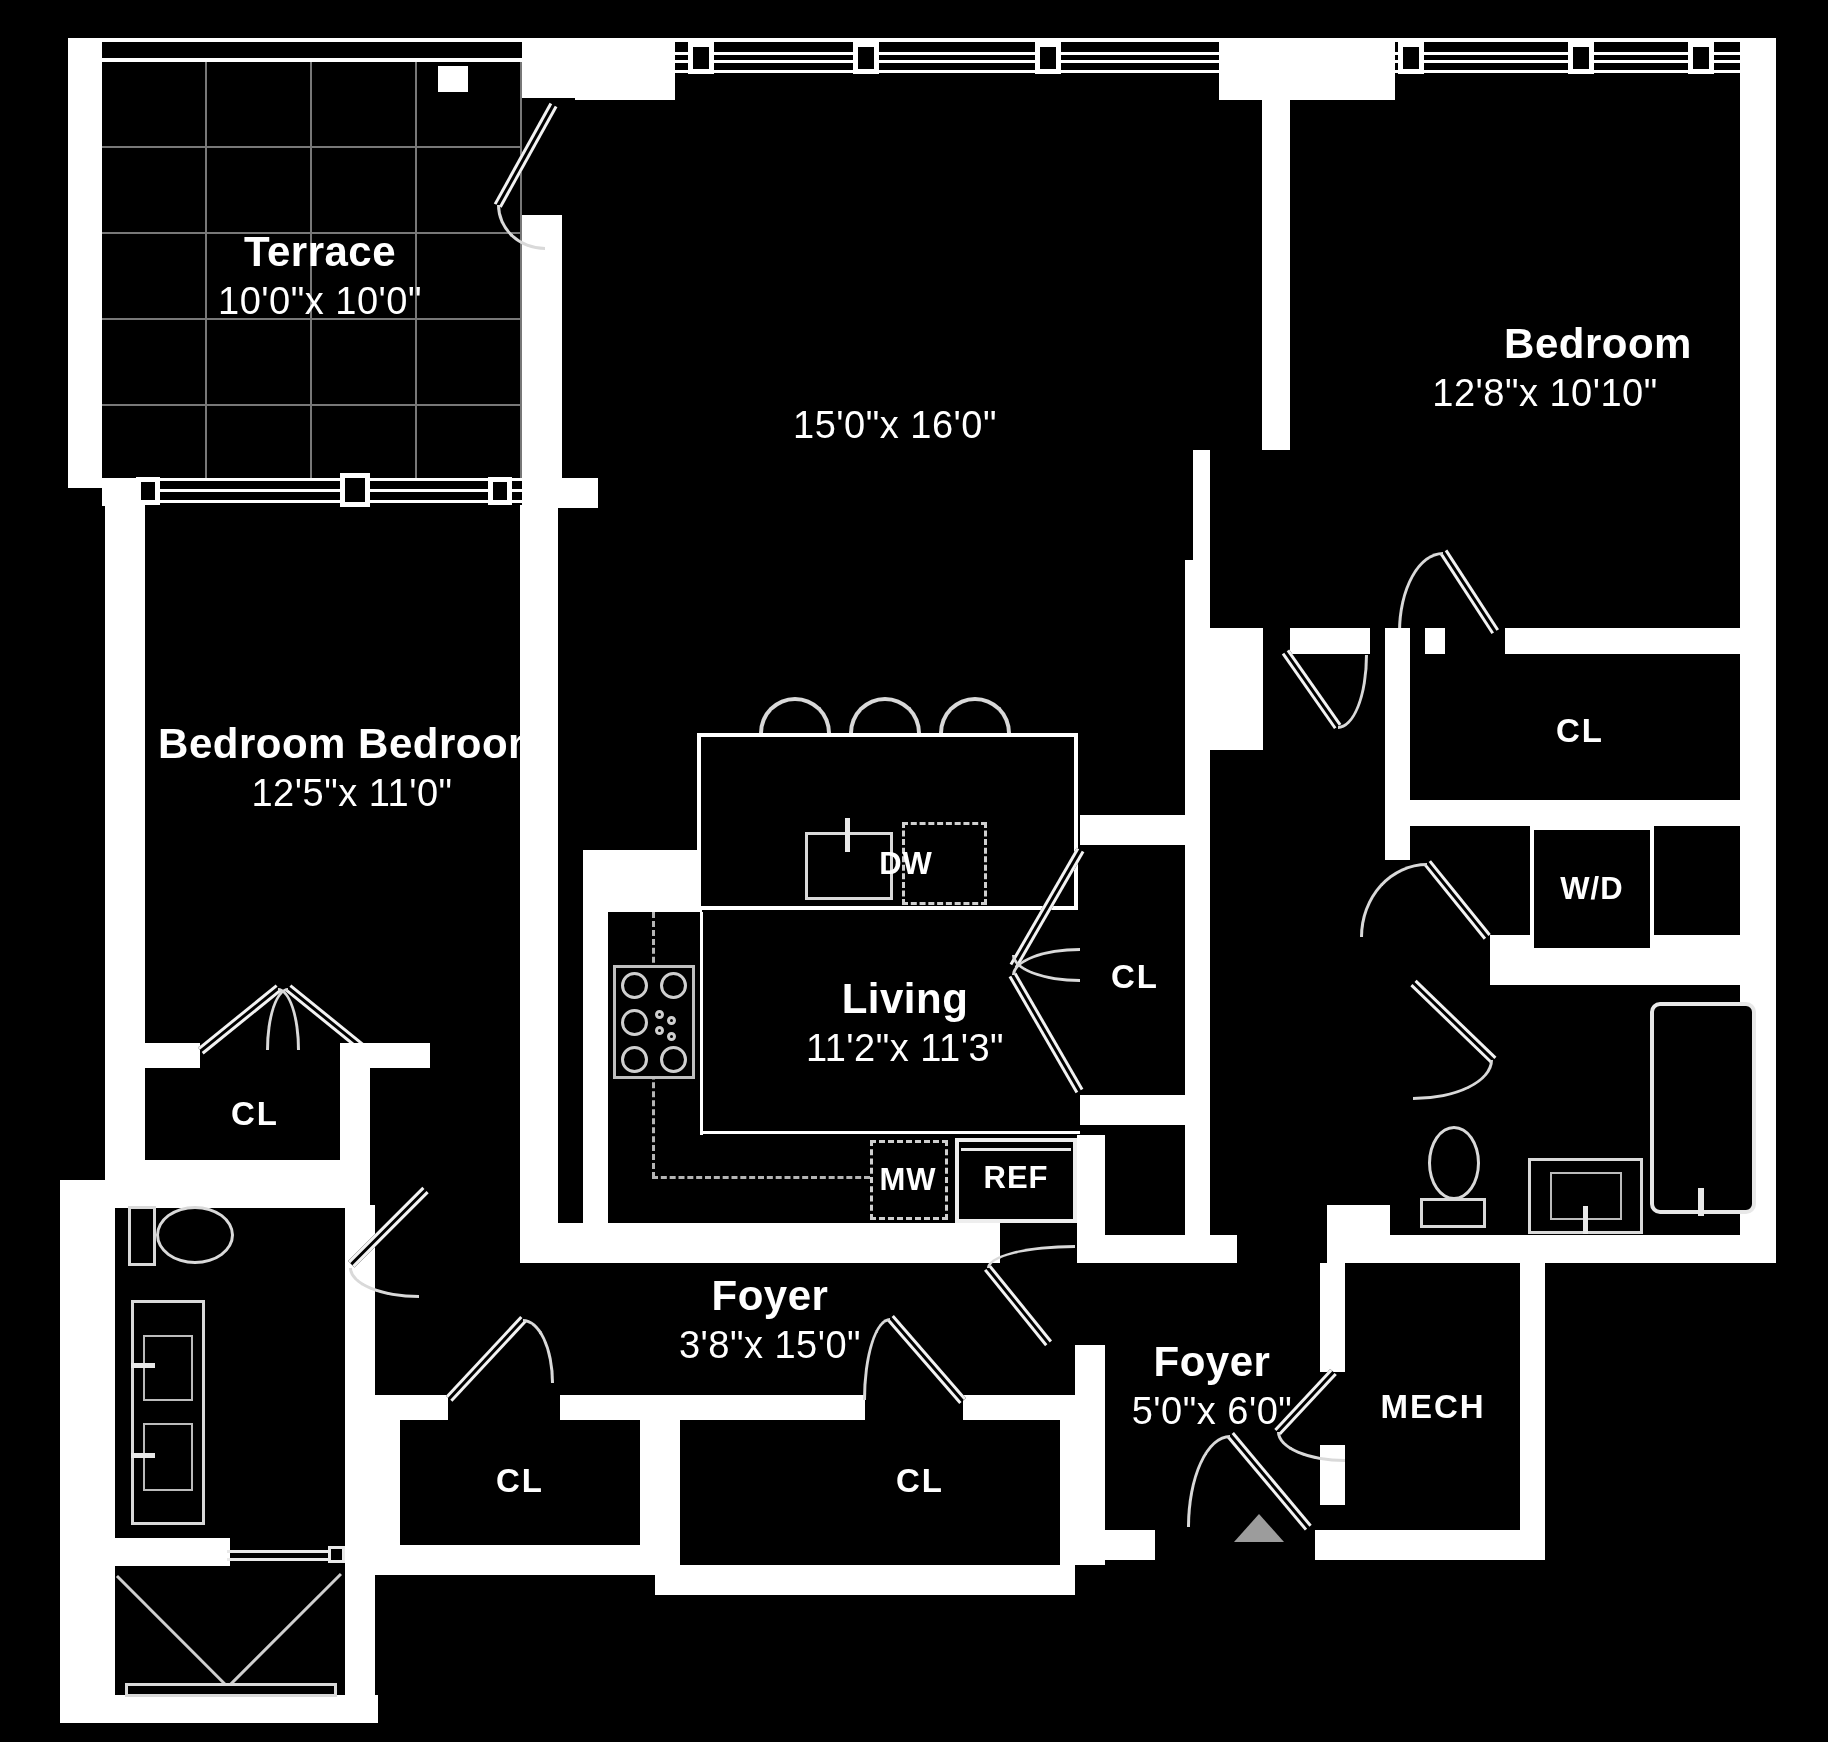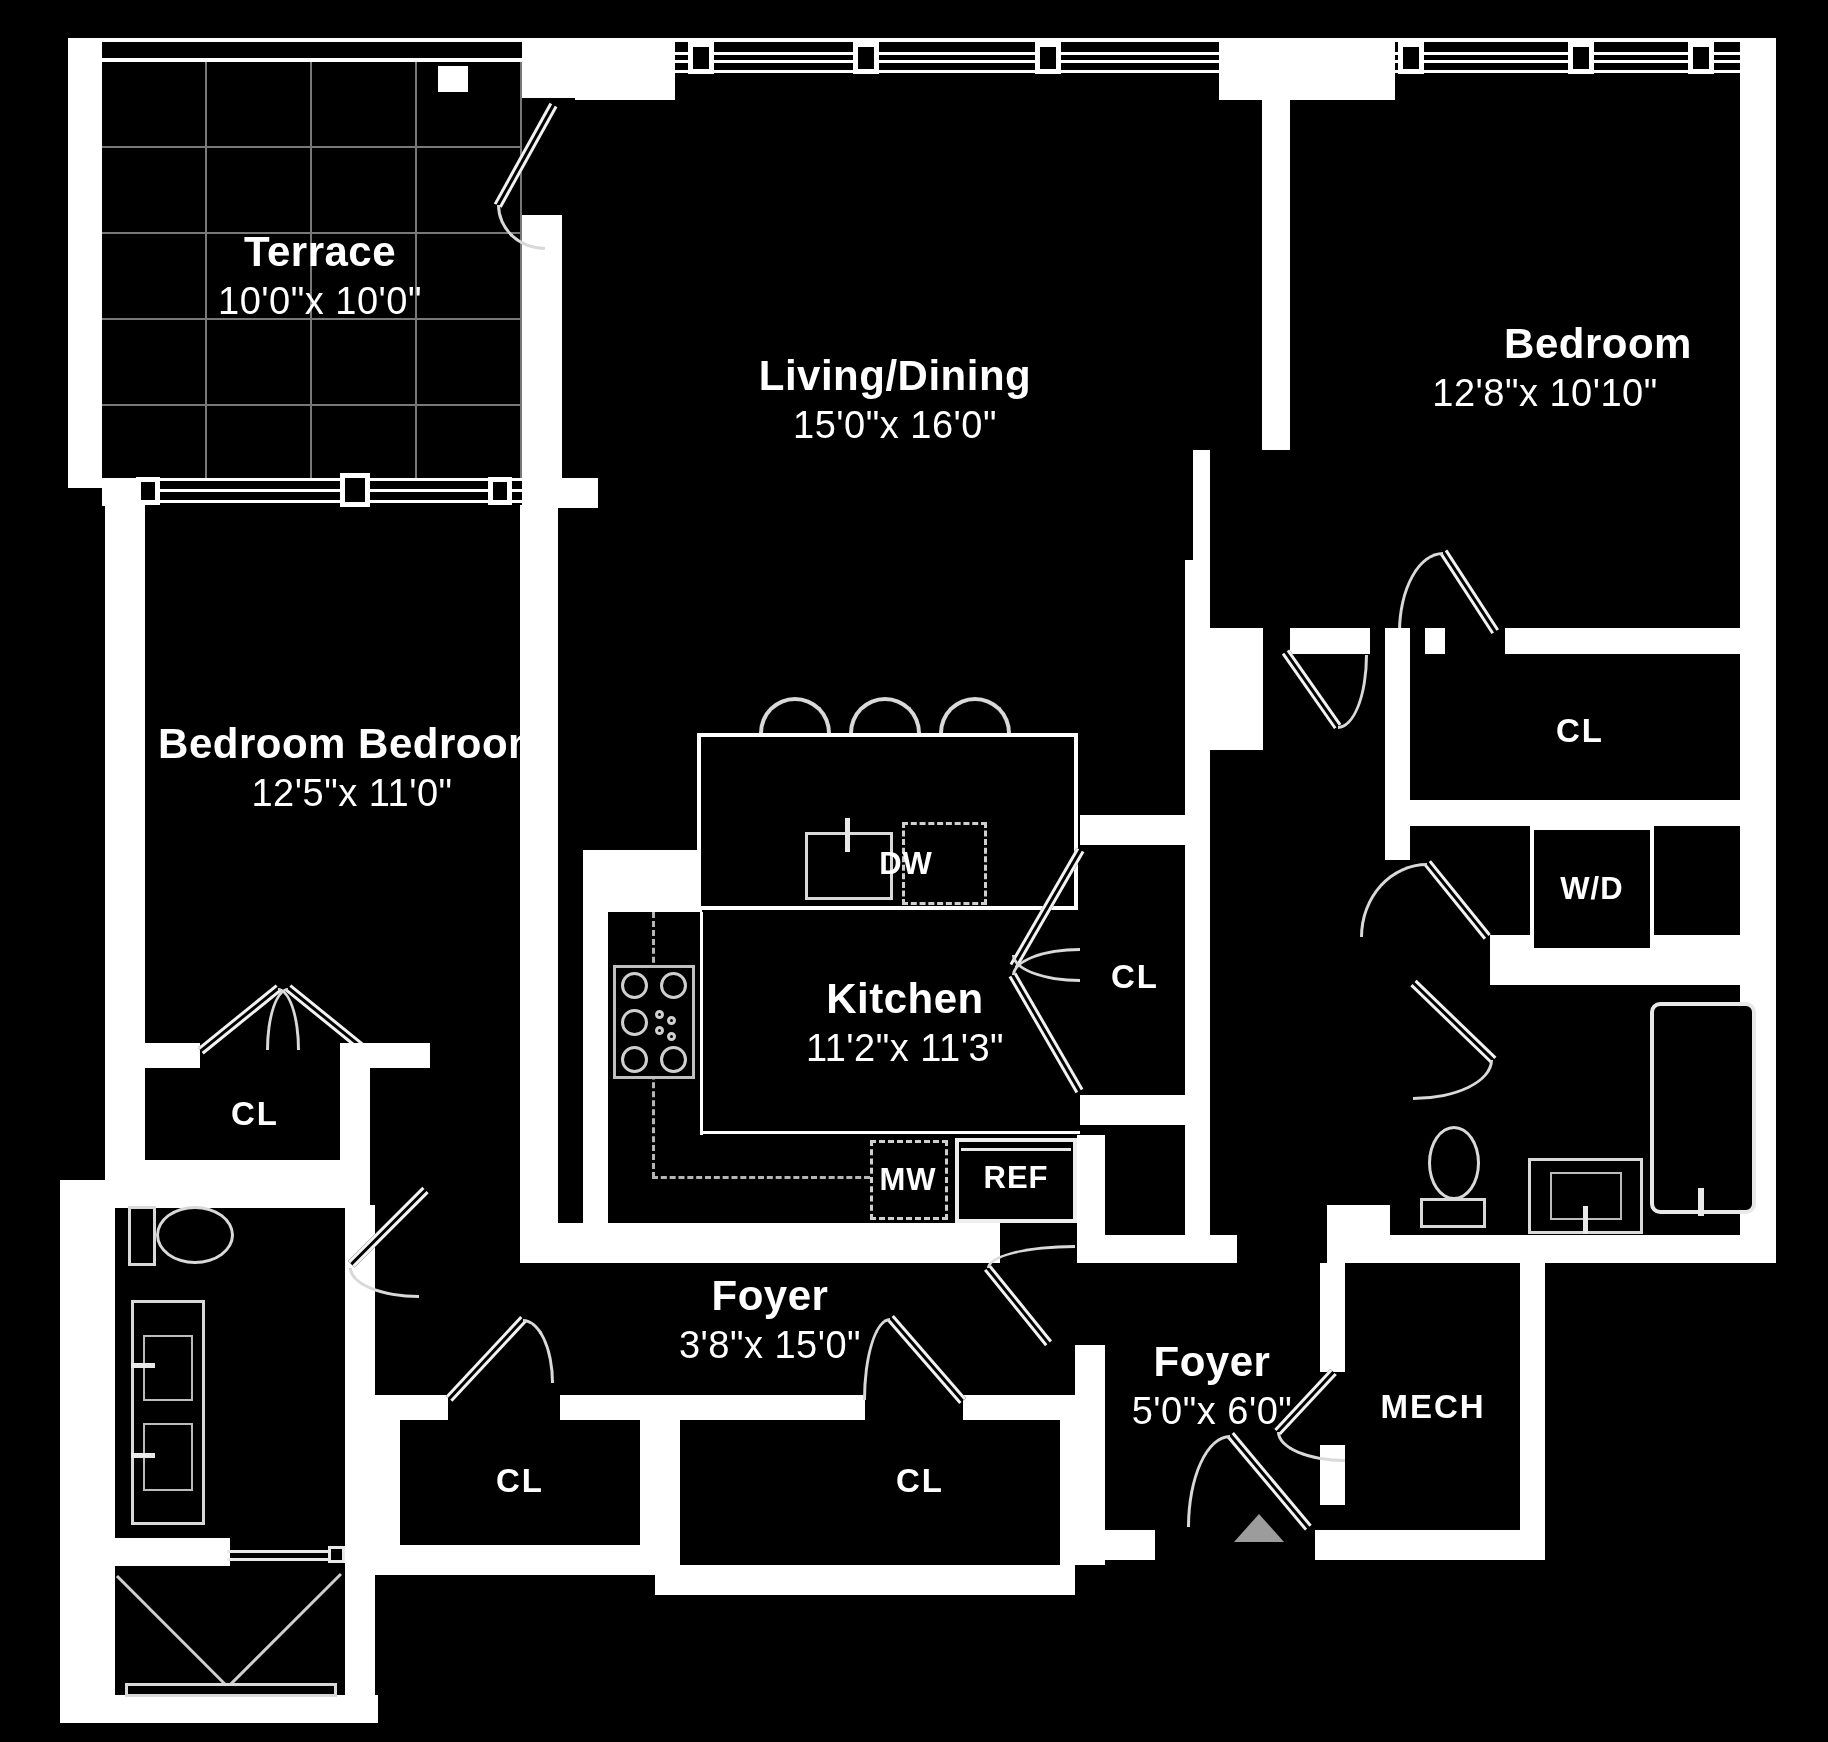--- a/index.html
+++ b/index.html
@@ -75,21 +75,20 @@
   <div class="mull" style="left:1568px;top:42px;width:16px;height:22px"></div>
   <div class="mull" style="left:1688px;top:42px;width:16px;height:22px"></div>
 
   <div class="w" style="left:1740px;top:38px;width:36px;height:1225px"></div>
   <div class="w" style="left:1262px;top:90px;width:28px;height:360px"></div>
   <div class="w" style="left:1193px;top:450px;width:17px;height:178px"></div>
   <div class="w" style="left:1193px;top:628px;width:70px;height:122px"></div>
   <div class="w" style="left:520px;top:505px;width:38px;height:718px"></div>
   <div class="w" style="left:105px;top:505px;width:40px;height:675px"></div>
 
-  <div class="name" style="left:895px;top:352px">Living/Dining</div>
   <div class="dims" style="left:895px;top:404px">15'0"x 16'0"</div>
 
   <div class="name" style="left:1598px;top:320px">Bedroom</div>
   <div class="dims" style="left:1545px;top:372px">12'8"x 10'10"</div>
 
   <div class="w" style="left:1290px;top:628px;width:80px;height:26px"></div>
   <div class="w" style="left:1425px;top:628px;width:20px;height:26px"></div>
   <div class="w" style="left:1505px;top:628px;width:235px;height:26px"></div>
   <div class="leaf" style="left:1439px;top:552px;height:95px;transform:rotate(-33deg)"></div>
   <div class="arc arc-tl" style="left:1398px;top:552px;width:45px;height:80px"></div>
@@ -118,21 +117,21 @@
   <div class="box" style="left:1420px;top:1198px;width:66px;height:30px;border:3px solid #d9d9d9"></div>
   <div class="box" style="left:1428px;top:1126px;width:52px;height:74px;border:3px solid #d9d9d9;border-radius:50%"></div>
 
   <div class="box" style="left:1528px;top:1158px;width:115px;height:76px;border:3px solid #d9d9d9"></div>
   <div class="box" style="left:1550px;top:1172px;width:72px;height:48px;border:2px solid #bbb"></div>
   <div class="ln" style="left:1583px;top:1206px;width:5px;height:28px"></div>
 
   <div class="box" style="left:1650px;top:1002px;width:106px;height:212px;border:4px solid #e8e8e8;border-radius:10px"></div>
   <div class="ln" style="left:1698px;top:1188px;width:6px;height:28px"></div>
 
-  <div class="name" style="left:905px;top:975px">Kitchen</div>
+  <div class="name" style="left:905px;top:975px">Living</div>
   <div class="dims" style="left:905px;top:1027px">11'2"x 11'3"</div>
 
   <div class="w" style="left:583px;top:850px;width:119px;height:62px"></div>
   <div class="w" style="left:583px;top:912px;width:25px;height:311px"></div>
   <div class="w" style="left:520px;top:1223px;width:480px;height:40px"></div>
   <div class="w" style="left:1077px;top:1135px;width:28px;height:128px"></div>
 
   <div class="ln" style="left:700px;top:912px;width:3px;height:223px;background:#fff"></div>
   <div class="ln" style="left:700px;top:1131px;width:380px;height:3px;background:#fff"></div>
   <div class="dash-v" style="left:652px;top:912px;height:266px"></div>

